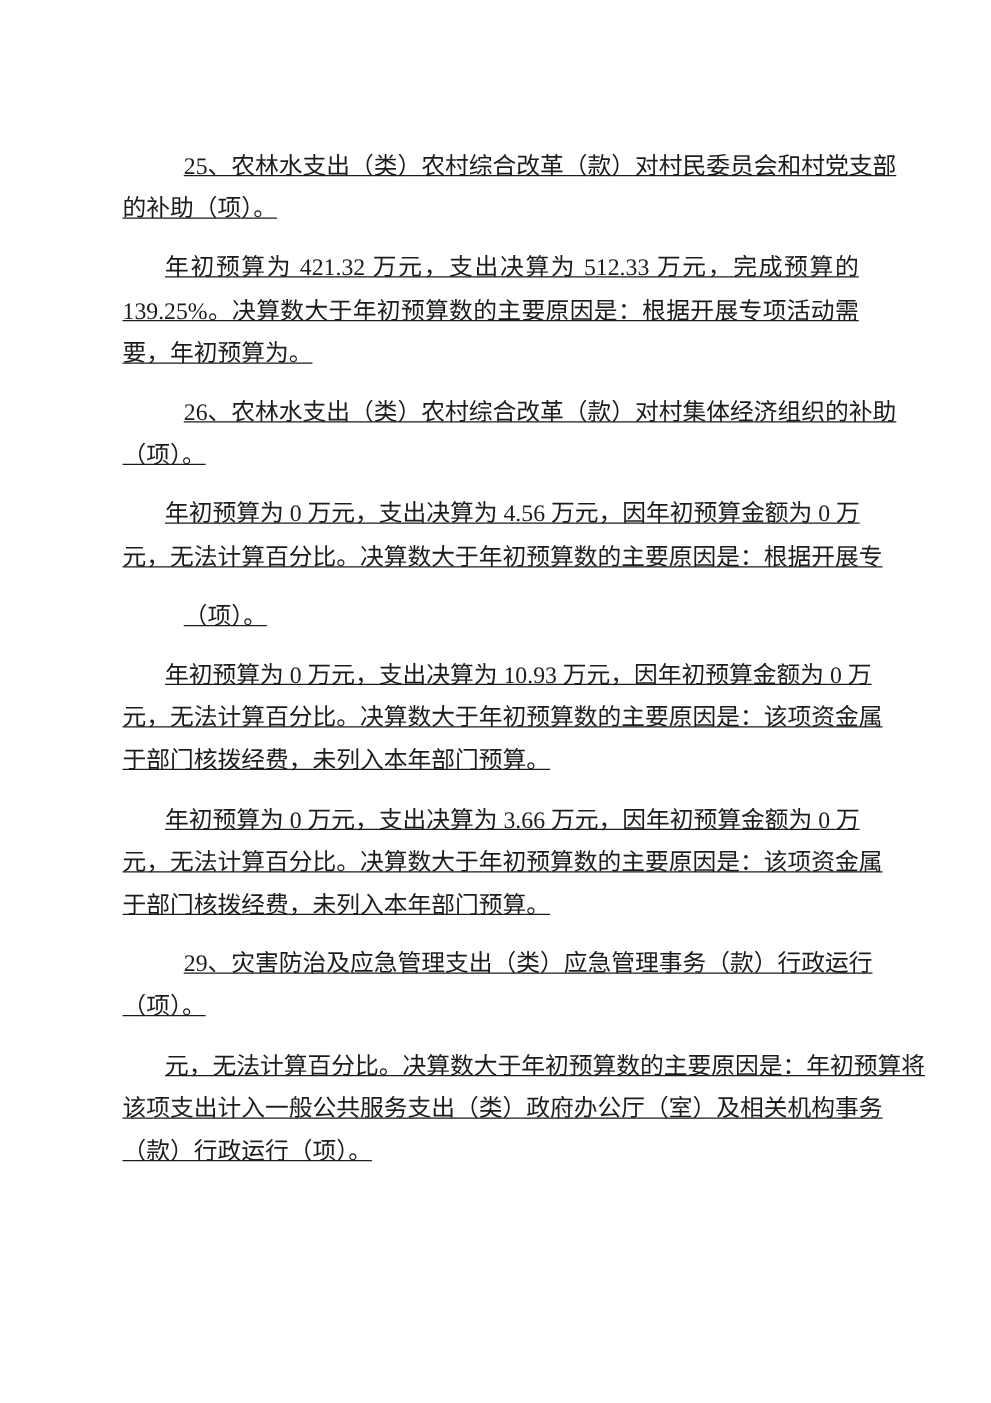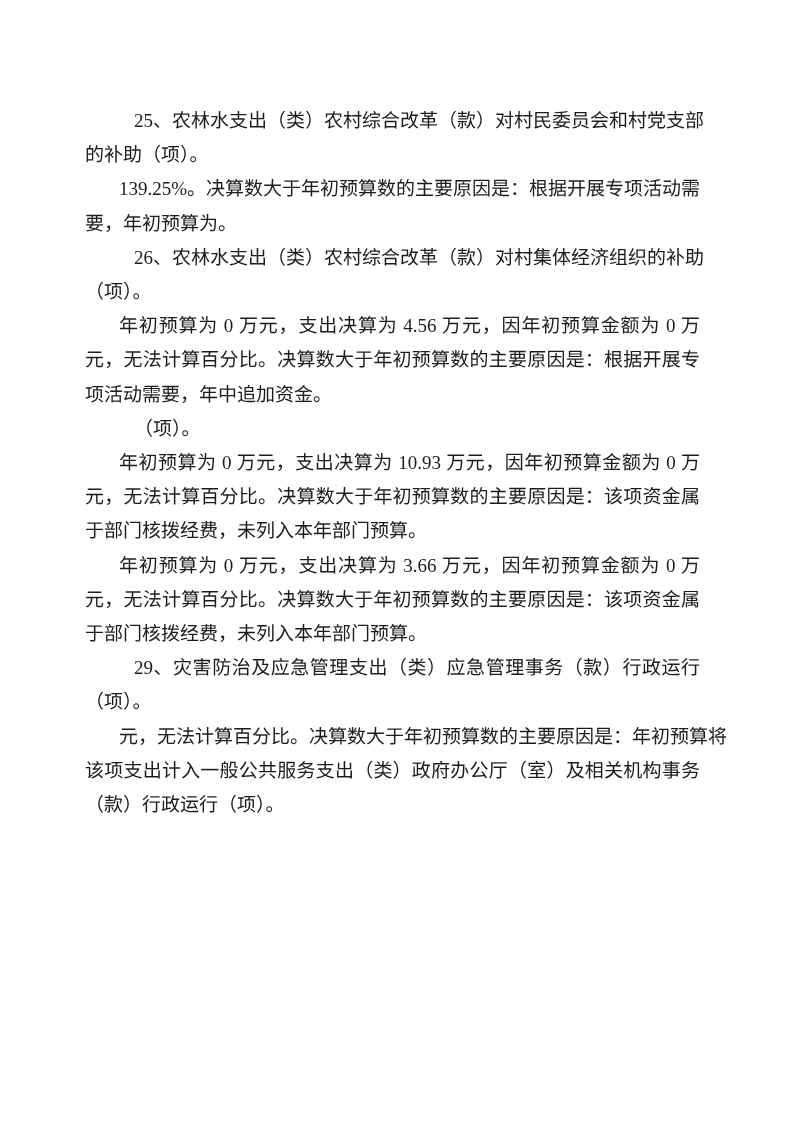--- a/index.html
+++ b/index.html
@@ -16,22 +16,23 @@
     font-family: "Liberation Serif", "DejaVu Serif", serif;
     color: #1c1c1c;
   }
   .content {
     position: absolute;
     left: 85px;
     top: 104px;
     width: 615px;
   }
   .para {
-    margin: 0;
+    margin: 13px;
     padding: 0;
+    text-decoration: underline;
   }
   .line {
     font-size: 19px;
     line-height: 34.2px;
     white-space: nowrap;
     text-align: justify;
     text-align-last: justify;
     letter-spacing: 0;
   }
   
@@ -46,31 +47,31 @@
 </head>
 <body>
 
 <div class="page">
   <div class="content">
       <div class="para heading">
         <div class="line">25、农林水支出（类）农村综合改革（款）对村民委员会和村党支部</div>
         <div class="line">的补助（项）。</div>
       </div>
       <div class="para body">
+        <div class="line">年初预算为 421.32 万元，支出决算为 512.33 万元，完成预算的</div>
         <div class="line">139.25%。决算数大于年初预算数的主要原因是：根据开展专项活动需</div>
         <div class="line">要，年初预算为。</div>
       </div>
       <div class="para heading">
         <div class="line">26、农林水支出（类）农村综合改革（款）对村集体经济组织的补助</div>
         <div class="line">（项）。</div>
       </div>
       <div class="para body">
         <div class="line">年初预算为 0 万元，支出决算为 4.56 万元，因年初预算金额为 0 万</div>
         <div class="line">元，无法计算百分比。决算数大于年初预算数的主要原因是：根据开展专</div>
-        <div class="line">项活动需要，年中追加资金。</div>
       </div>
       <div class="para heading">
         <div class="line">（项）。</div>
       </div>
       <div class="para body">
         <div class="line">年初预算为 0 万元，支出决算为 10.93 万元，因年初预算金额为 0 万</div>
         <div class="line">元，无法计算百分比。决算数大于年初预算数的主要原因是：该项资金属</div>
         <div class="line">于部门核拨经费，未列入本年部门预算。</div>
       </div>
       <div class="para body">

